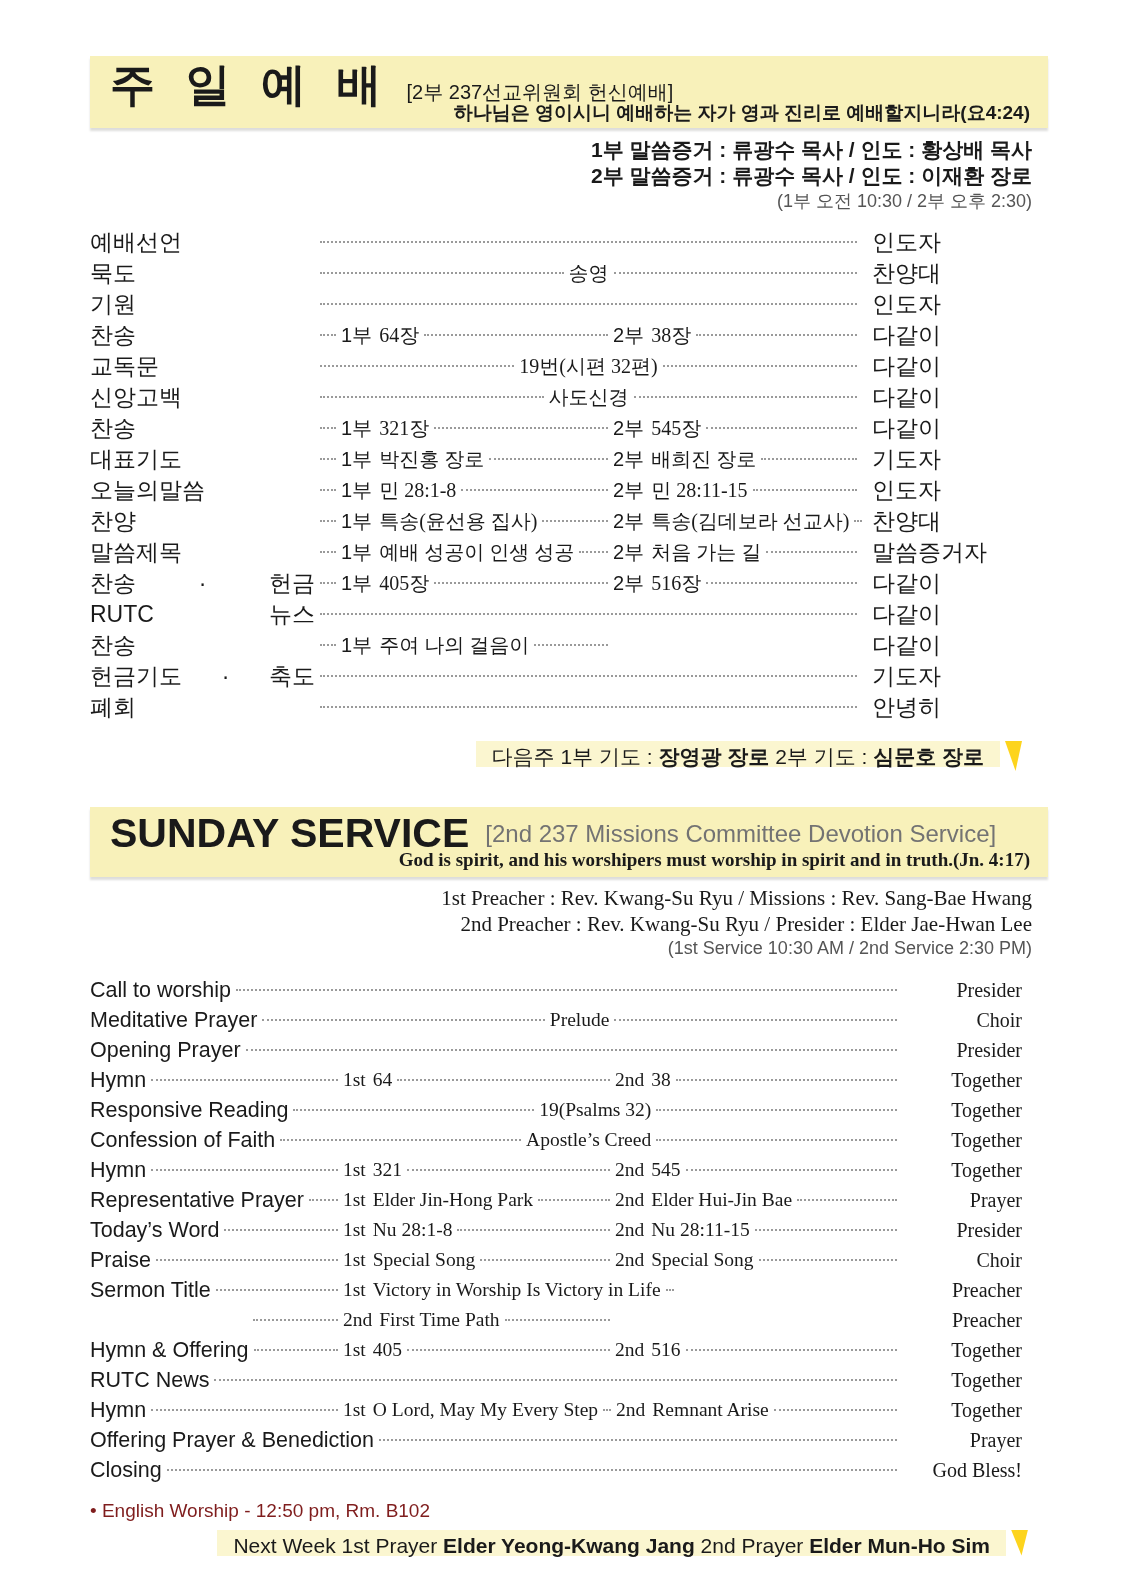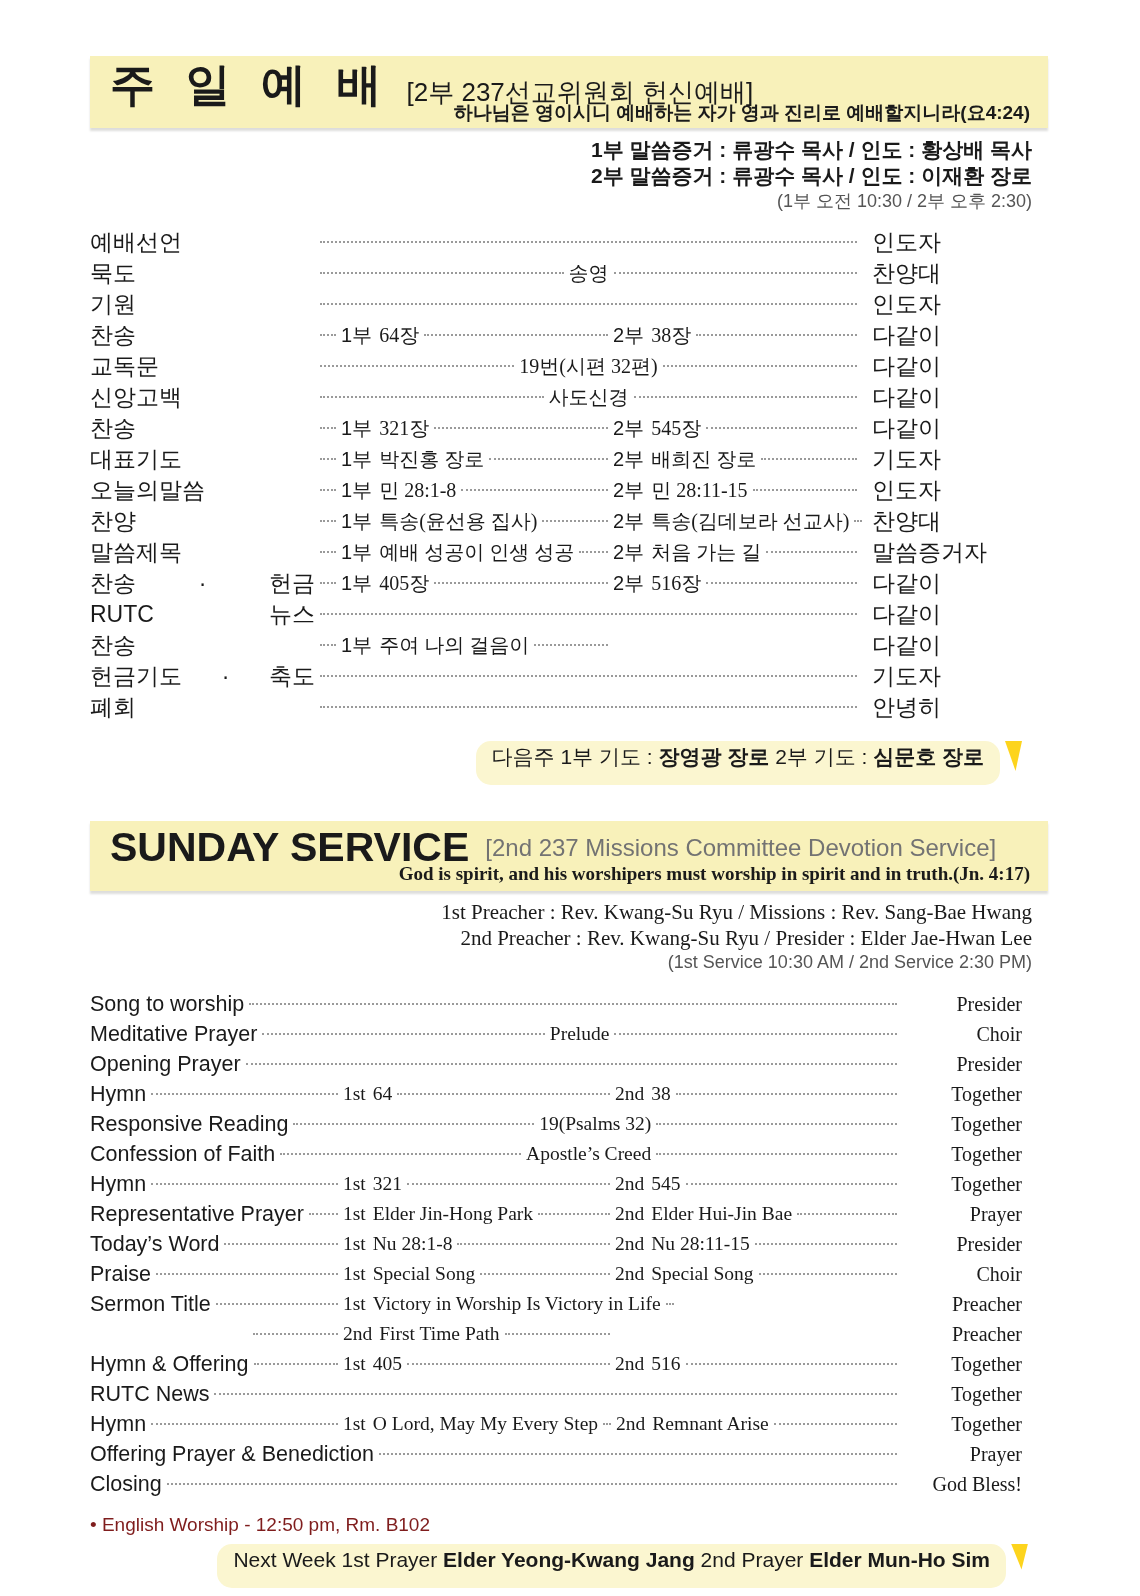--- a/index.html
+++ b/index.html
@@ -27,21 +27,21 @@
   .band-e{height:70px;margin-top:36px;}
   .title-row{display:flex;align-items:center;gap:16px;}
   .ktitle{
     font-size:45px;line-height:1;font-weight:bold;letter-spacing:9px;
     font-family:"Liberation Sans",sans-serif;white-space:nowrap;
   }
   .etitle{
     font-size:41px;line-height:1;font-weight:800;letter-spacing:0px;
     font-family:"Liberation Sans",sans-serif;white-space:nowrap;
   }
-  .bracket-k{font-size:26px;line-height:1.1;margin-top:15px;white-space:nowrap;}
+  .bracket-k{font-size:20px;line-height:1.1;margin-top:15px;white-space:nowrap;}
   .bracket-e{font-size:24px;line-height:1.1;margin-top:2px;white-space:nowrap;color:#737373;}
   .verse-k{
     text-align:right;font-size:19px;font-weight:bold;line-height:1.1;
     margin-top:-4px;
   }
   .verse-e{
     text-align:right;font-size:19px;font-weight:bold;line-height:1.1;
     font-family:"Liberation Serif",serif;margin-top:-4px;
   }
 
@@ -84,22 +84,22 @@
   .lblwrap{flex:0 0 253px;display:flex;min-width:253px;}
   .lblwrap .lead{min-width:10px;}
   .indent{margin-left:158px;flex:0 0 95px;min-width:95px;}
   .cval{white-space:nowrap;font-family:"Liberation Serif",serif;}
 
   
   .footnote-bar{display:flex;justify-content:flex-end;align-items:flex-start;}
   .fbar-k{margin-top:18px;padding-right:26px;}
   .fbar-e{margin-top:8px;padding-right:20px;}
   .ybox{
-    background:#fbf6d0;height:44px;line-height:32px;padding:0 16px;
-    font-size:21px;white-space:nowrap;border-radius:15px;
+    background:#fbf6d0;height:26px;line-height:32px;padding:0 16px;
+    font-size:21px;white-space:nowrap;
   }
   .ybox b{font-weight:bold;}
   .flag{
     width:17px;height:30px;margin-left:5px;
     background:#fdd41d;
     clip-path:polygon(0 0,100% 0,62% 100%);
     display:inline-block;
   }
   .flag-e{height:26px;margin-top:0;}
   .note{
@@ -339,21 +339,21 @@
 
   <div class="info info-e">
     <div class="l">1st Preacher : Rev. Kwang-Su Ryu / Missions : Rev. Sang-Bae Hwang</div>
     <div class="l">2nd Preacher : Rev. Kwang-Su Ryu / Presider : Elder Jae-Hwan Lee</div>
     <div class="t">(1st Service 10:30 AM / 2nd Service 2:30 PM)</div>
   </div>
 
   <div class="rows">
 
     <div class="row row-e">
-      <div class="lbl-e">Song to worship</div>
+      <div class="lbl-e">Call to worship</div>
       <div class="mid">
             <i class="lead"></i>
           </div>
       <div class="role-e">Presider</div>
     </div>
 
     <div class="row row-e">
       <div class="lbl-e">Meditative Prayer</div>
       <div class="mid">
         <i class="lead"></i>

